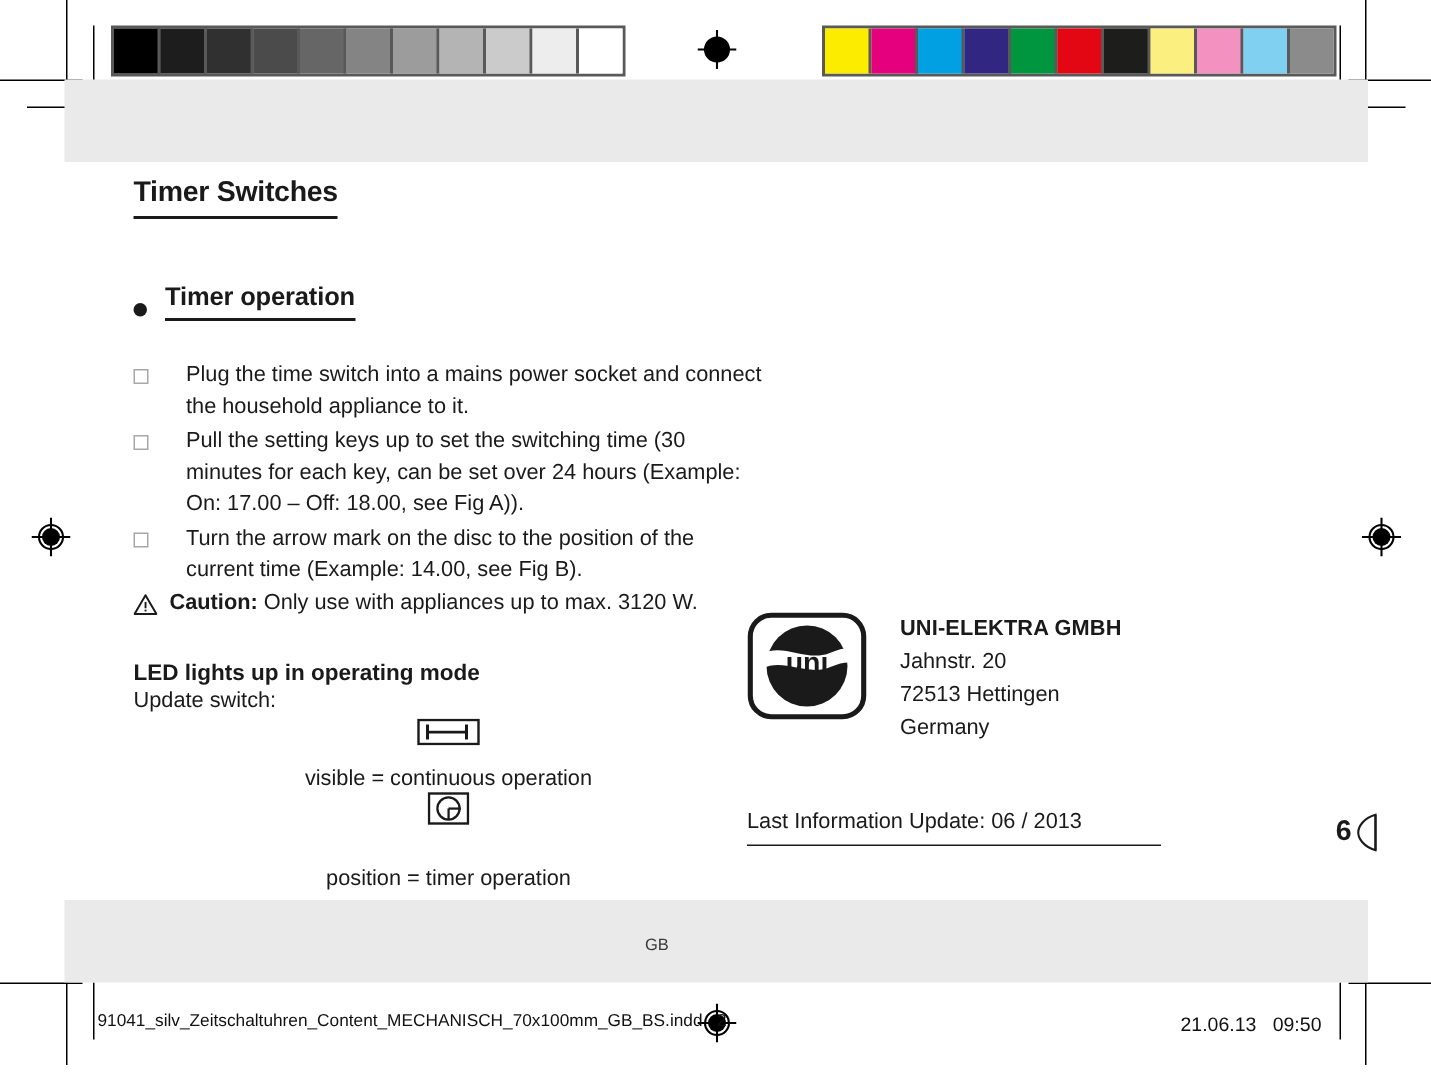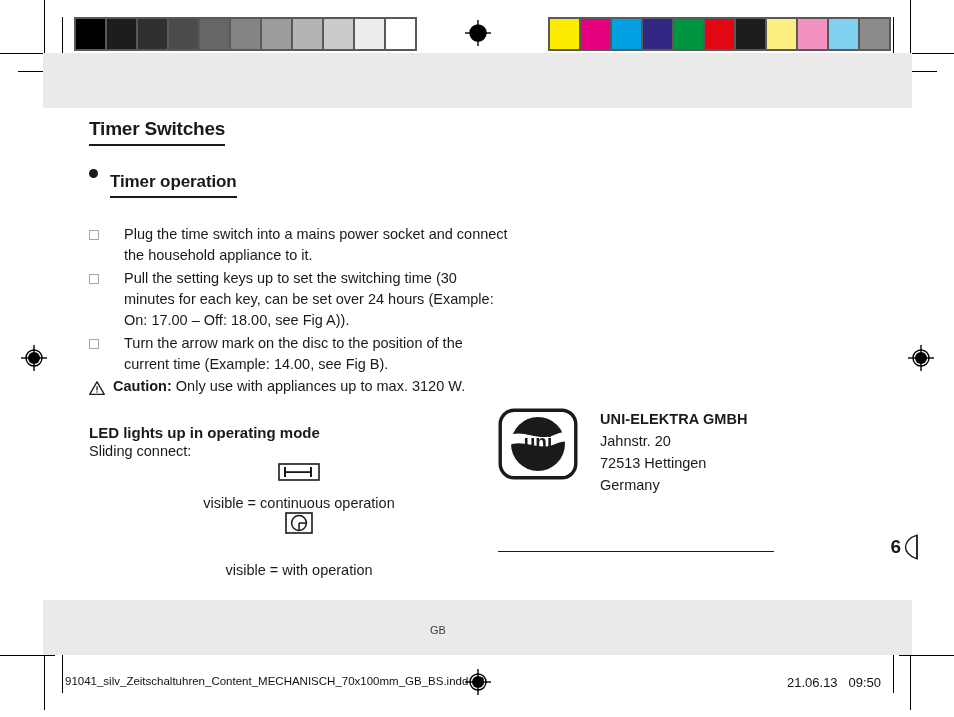--- a/index.html
+++ b/index.html
@@ -99,23 +99,23 @@
     font-size: 19px;
     font-weight: bold;
     letter-spacing: -0.2px;
     margin: 0;
     padding: 0 0 4px 0;
     border-bottom: 2px solid #1a1a1a;
     display: inline-block;
   }
 
   .section-head {
-    margin-top: 26px;
-    display: flex;
-    align-items: flex-start;
+    margin-top: 42px;
+    display: flex;
+    align-items: flex-end;
     gap: 12px;
   }
   .bullet-dot {
     width: 9px;
     height: 9px;
     border-radius: 50%;
     background: #1a1a1a;
     flex: none;
     position: relative;
     top: -3px;
@@ -389,21 +389,21 @@
           <svg width="16" height="14" viewBox="0 0 16 14">
             <path d="M8 0.8 L15.3 13.3 L0.7 13.3 Z" fill="none" stroke="#1a1a1a" stroke-width="1.3" stroke-linejoin="round"></path>
             <rect x="7.4" y="5.3" width="1.25" height="4.2" fill="#1a1a1a"></rect>
             <rect x="7.4" y="10.4" width="1.25" height="1.25" fill="#1a1a1a"></rect>
           </svg>
         </span>
         <span><b class="caution-label">Caution:</b> <span>Only use with appliances up to max. 3120 W.</span></span>
       </div>
 
       <div class="sub-head">LED lights up in operating mode</div>
-      <div class="sub-line">Sliding connect:</div>
+      <div class="sub-line">Update switch:</div>
 
       <div class="switch-row">
         <span class="glyph">
           <svg width="42" height="18" viewBox="0 0 42 18">
             <rect x="1" y="1" width="40" height="16" fill="none" stroke="#1a1a1a" stroke-width="1.6"></rect>
             <rect x="6" y="4" width="2" height="10" fill="#1a1a1a"></rect>
             <rect x="32" y="4" width="2" height="10" fill="#1a1a1a"></rect>
             <rect x="7" y="8.2" width="26" height="1.8" fill="#1a1a1a"></rect>
           </svg>
         </span>
@@ -412,21 +412,21 @@
 
       <div class="switch-row second">
         <span class="glyph">
           <svg width="28" height="22" viewBox="0 0 28 22">
             <rect x="1" y="1" width="26" height="20" fill="none" stroke="#1a1a1a" stroke-width="1.6"></rect>
             <circle cx="14" cy="11" r="7.4" fill="none" stroke="#1a1a1a" stroke-width="1.5"></circle>
             <rect x="14" y="10.3" width="8.2" height="1.5" fill="#1a1a1a"></rect>
             <rect x="13.3" y="11" width="1.5" height="7.6" fill="#1a1a1a"></rect>
           </svg>
         </span>
-        <span>visible = with operation</span>
+        <span>position = timer operation</span>
       </div>
 
     </div>
 
     <div class="col-right">
 
       <div class="company">
         <span class="logo">
           <svg width="80" height="72" viewBox="0 0 80 72">
             <rect x="2.2" y="2.2" width="75.6" height="67.6" rx="14" ry="14" fill="#fff" stroke="#1a1a1a" stroke-width="3.4"></rect>
@@ -438,20 +438,21 @@
         <div class="company-lines">
           <div class="company-name">UNI-ELEKTRA GMBH</div>
           <div>Jahnstr. 20</div>
           <div>72513 Hettingen</div>
           <div>Germany</div>
         </div>
       </div>
 
       <div class="update-block">
         <div class="update-lines">
+          <div>Last Information Update: 06 / 2013</div>
         </div>
         <div class="pagenum">
           <span class="num">6</span>
           <span class="halfmoon">
             <svg width="16" height="26" viewBox="0 0 16 26">
               <path d="M13 1.2 C5 3.5, 1.5 9, 1.5 13 C1.5 17, 5 22.5, 13 24.8 Z" fill="none" stroke="#1a1a1a" stroke-width="1.4"></path>
               <line x1="13" y1="1.2" x2="13" y2="24.8" stroke="#1a1a1a" stroke-width="1.4"></line>
             </svg>
           </span>
         </div>

